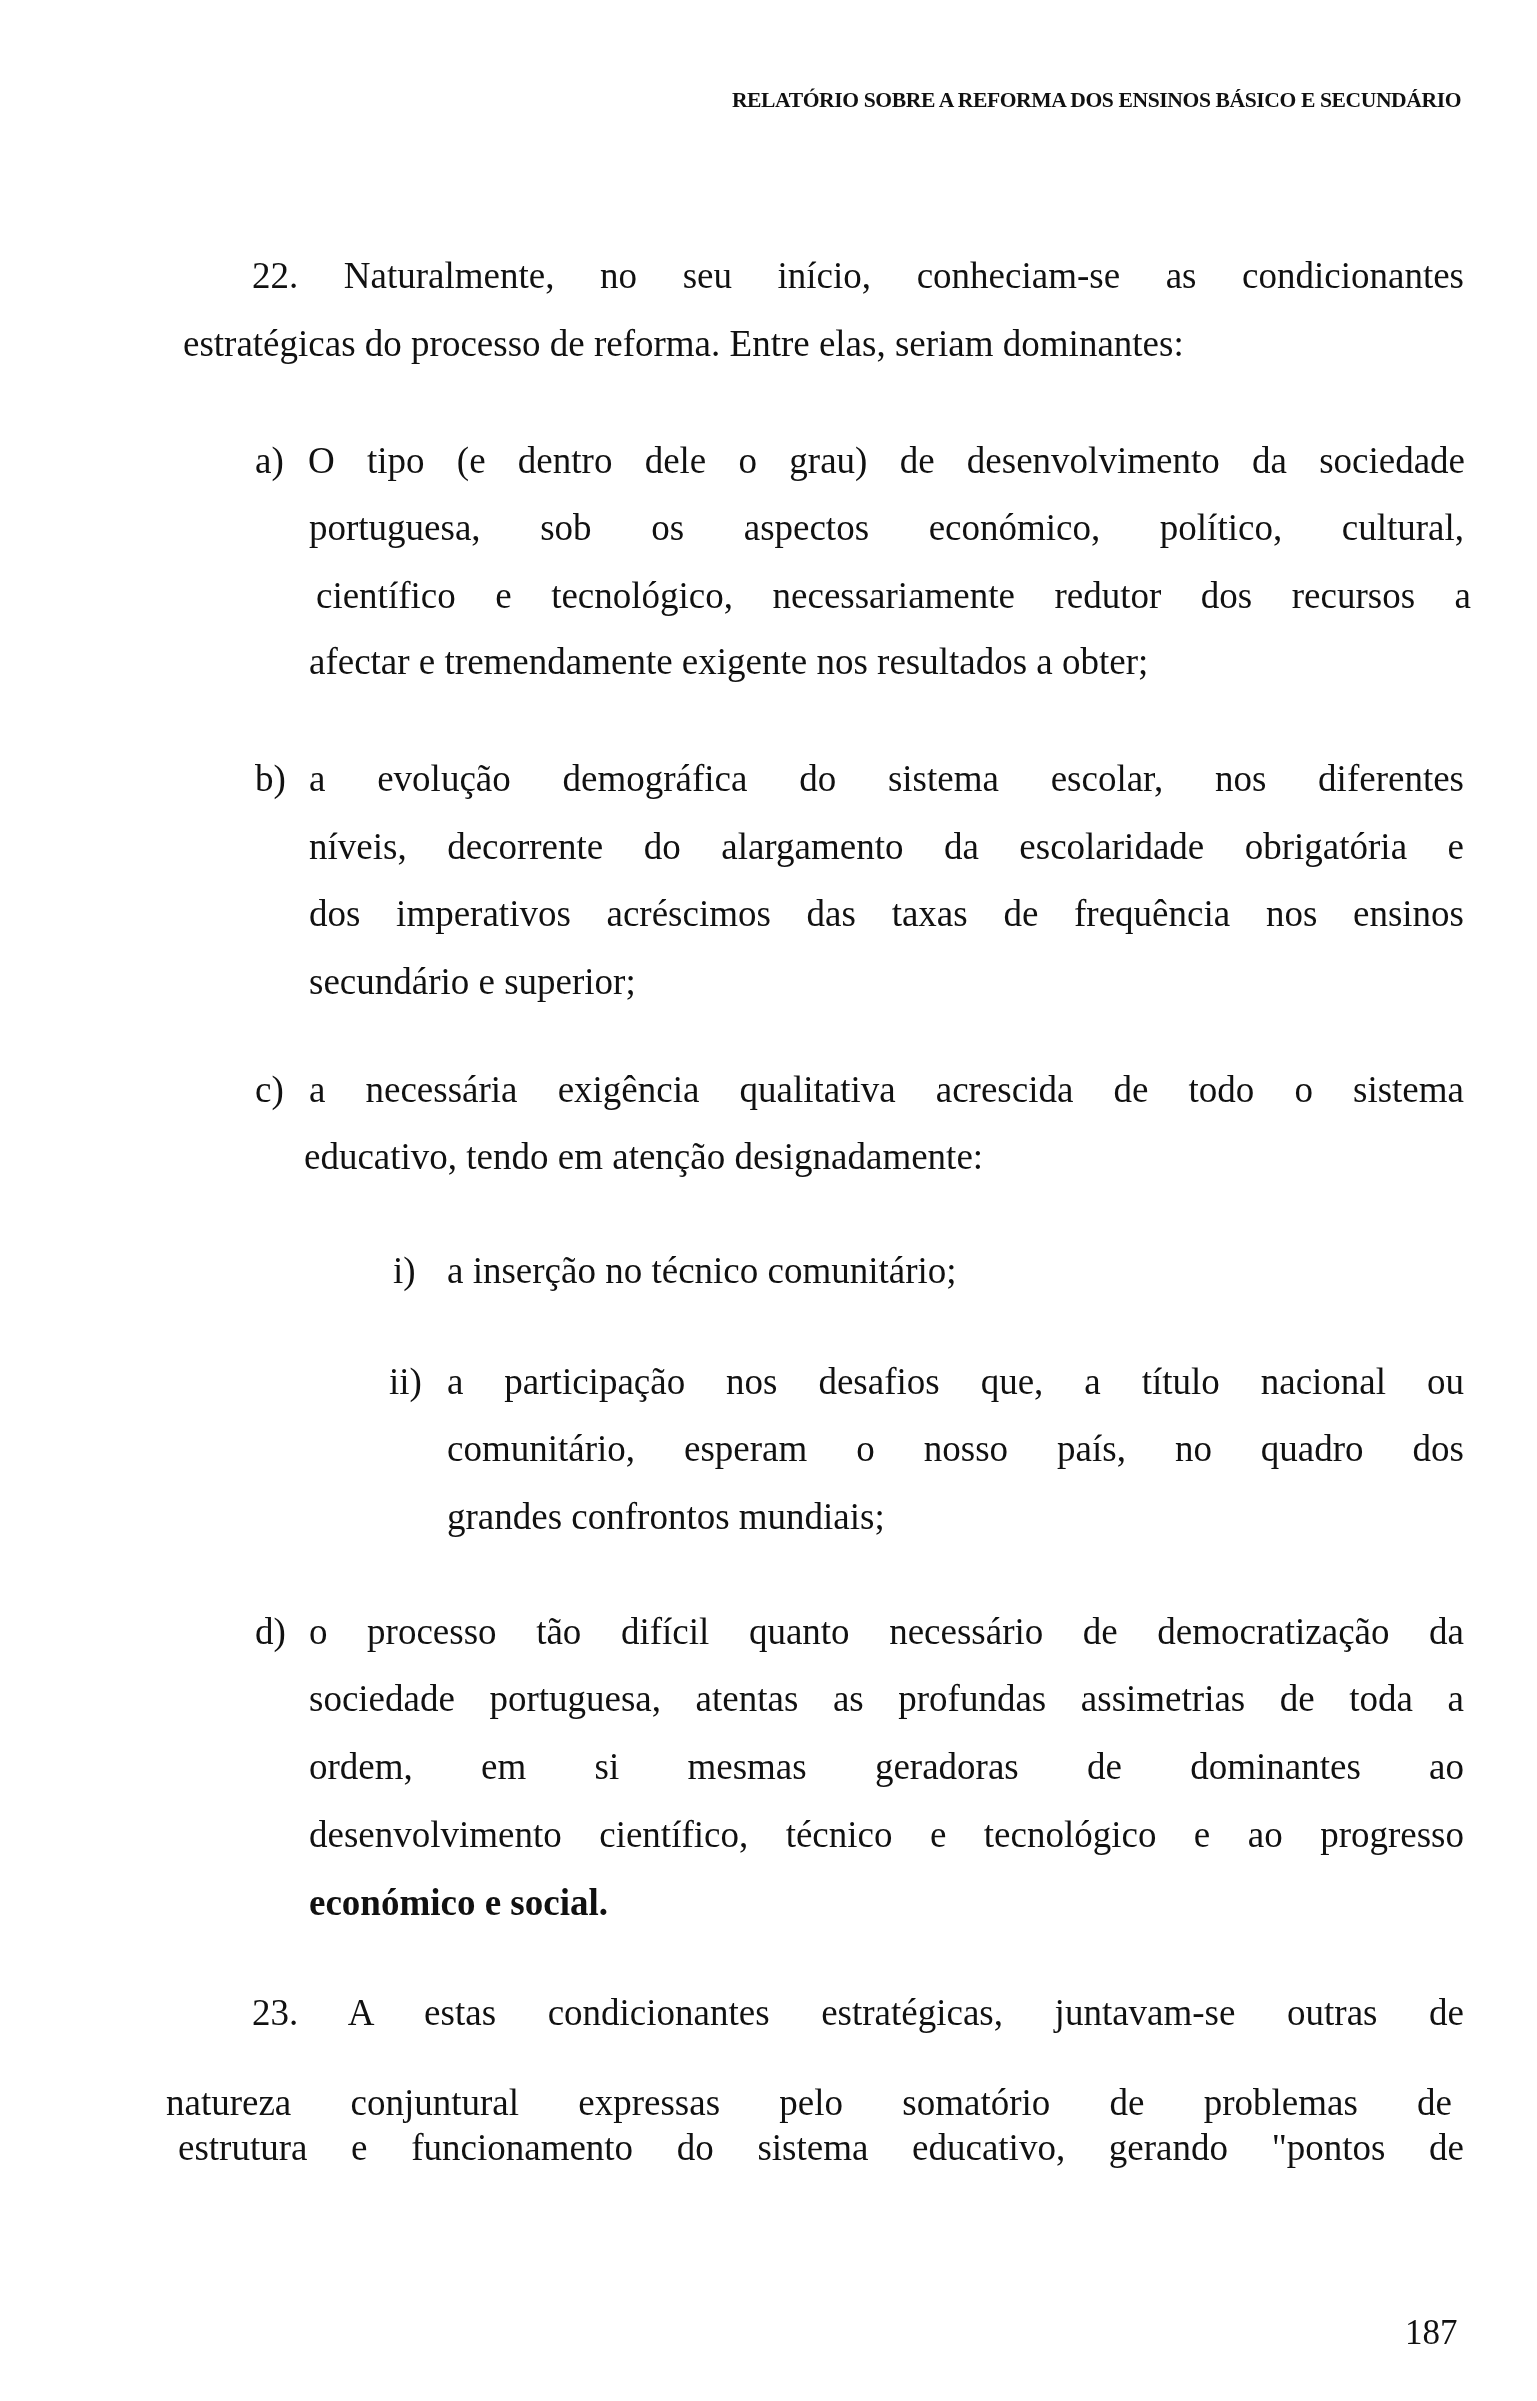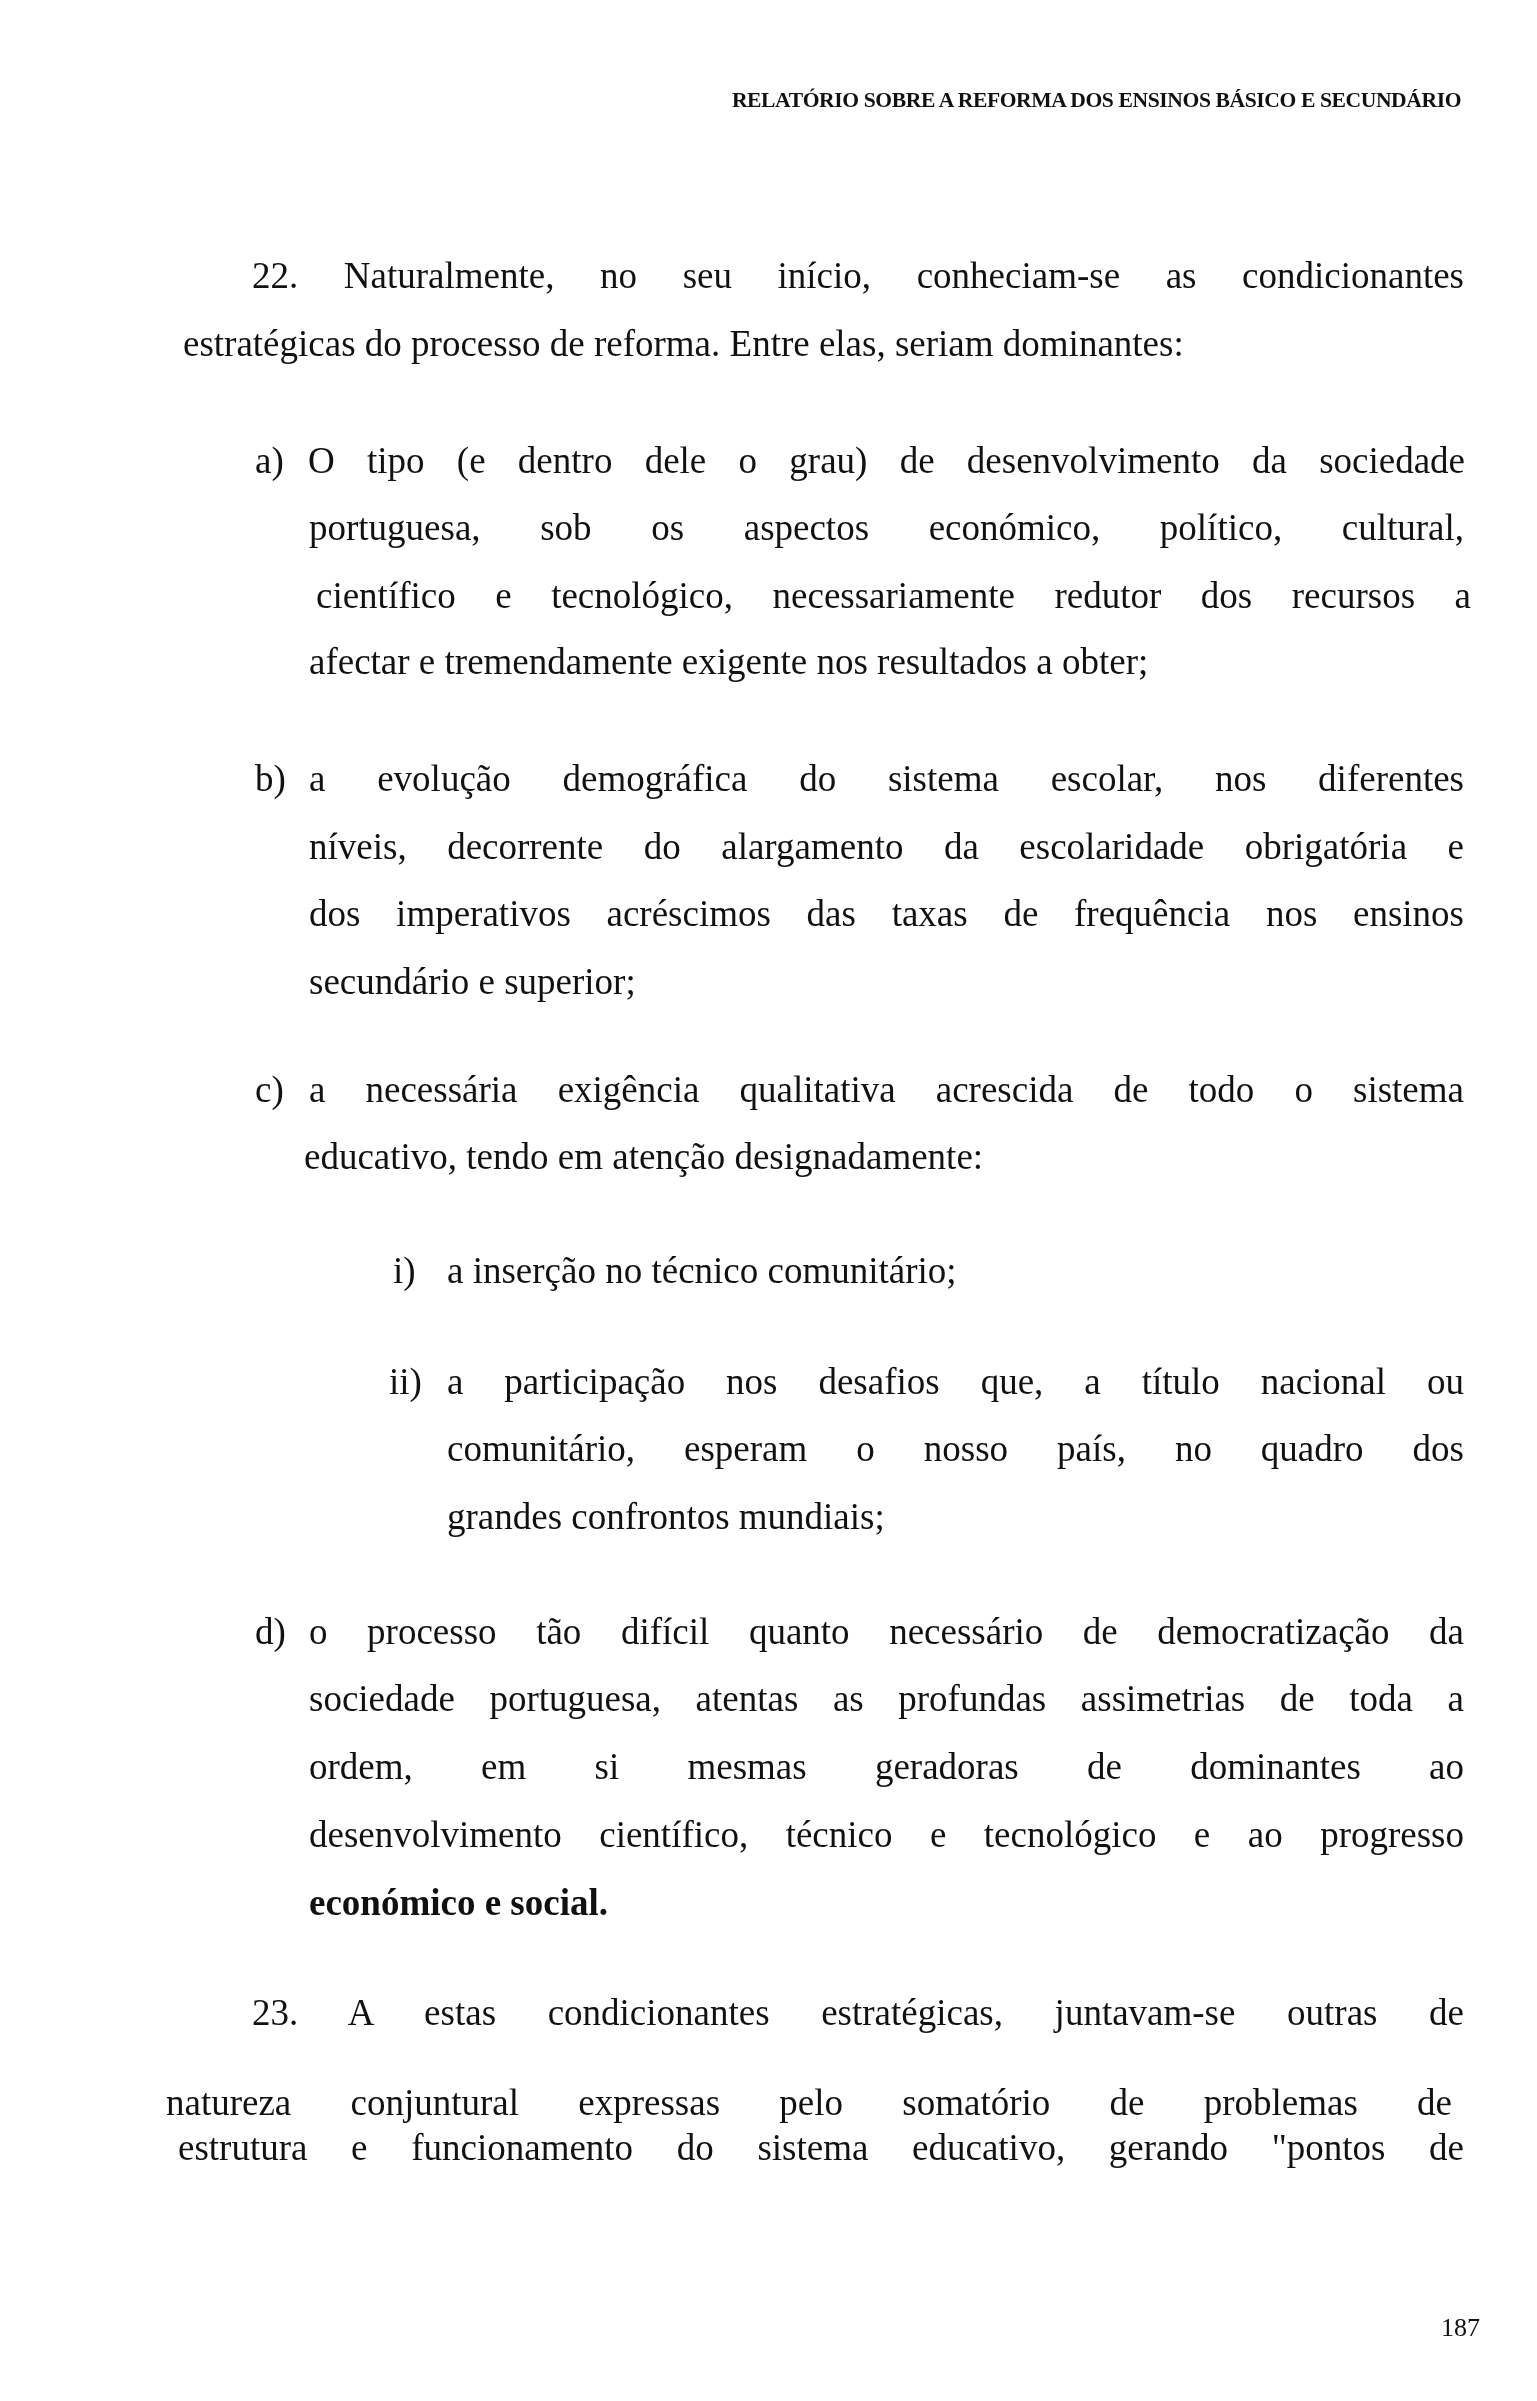--- a/index.html
+++ b/index.html
@@ -1,21 +1,21 @@
 <!DOCTYPE html>
 <html style="font-size:14.4px"><head>
 <meta charset="utf-8">
 <style>
   html, body { margin:0; padding:0; background:#ffffff; }
   body { width:1538px; height:2401px; position:relative; overflow:hidden; color:#111; font-family:"Liberation Serif", serif; }
   .header { position:absolute; top:88px; left:727px; width:739px; text-align:center; font-size:21.6px; font-weight:bold; letter-spacing:-0.4px; white-space:nowrap; }
   .line { position:absolute; font-size:37px; line-height:43px; white-space:nowrap; }
   .just { text-align:justify; text-align-last:justify; }
   .lbl { position:absolute; font-size:37px; line-height:43px; }
-  .pagenum { position:absolute; top:2313px; left:1405px; font-size:26px;margin-left:36px; }
+  .pagenum { position:absolute; top:2313px; left:1405px; font-size:35px; }
 </style>
 </head>
 <body>
 
 <div class="header">RELATÓRIO SOBRE A REFORMA DOS ENSINOS BÁSICO E SECUNDÁRIO</div>
 
 <div>
   <div class="line just" style="top:254px;left:252px;width:1212px;">22. Naturalmente, no seu início, conheciam-se as condicionantes</div>
   <div class="line" style="top:322px;left:183px;text-align:right;">estratégicas do processo de reforma. Entre elas, seriam dominantes:</div>
 </div>

